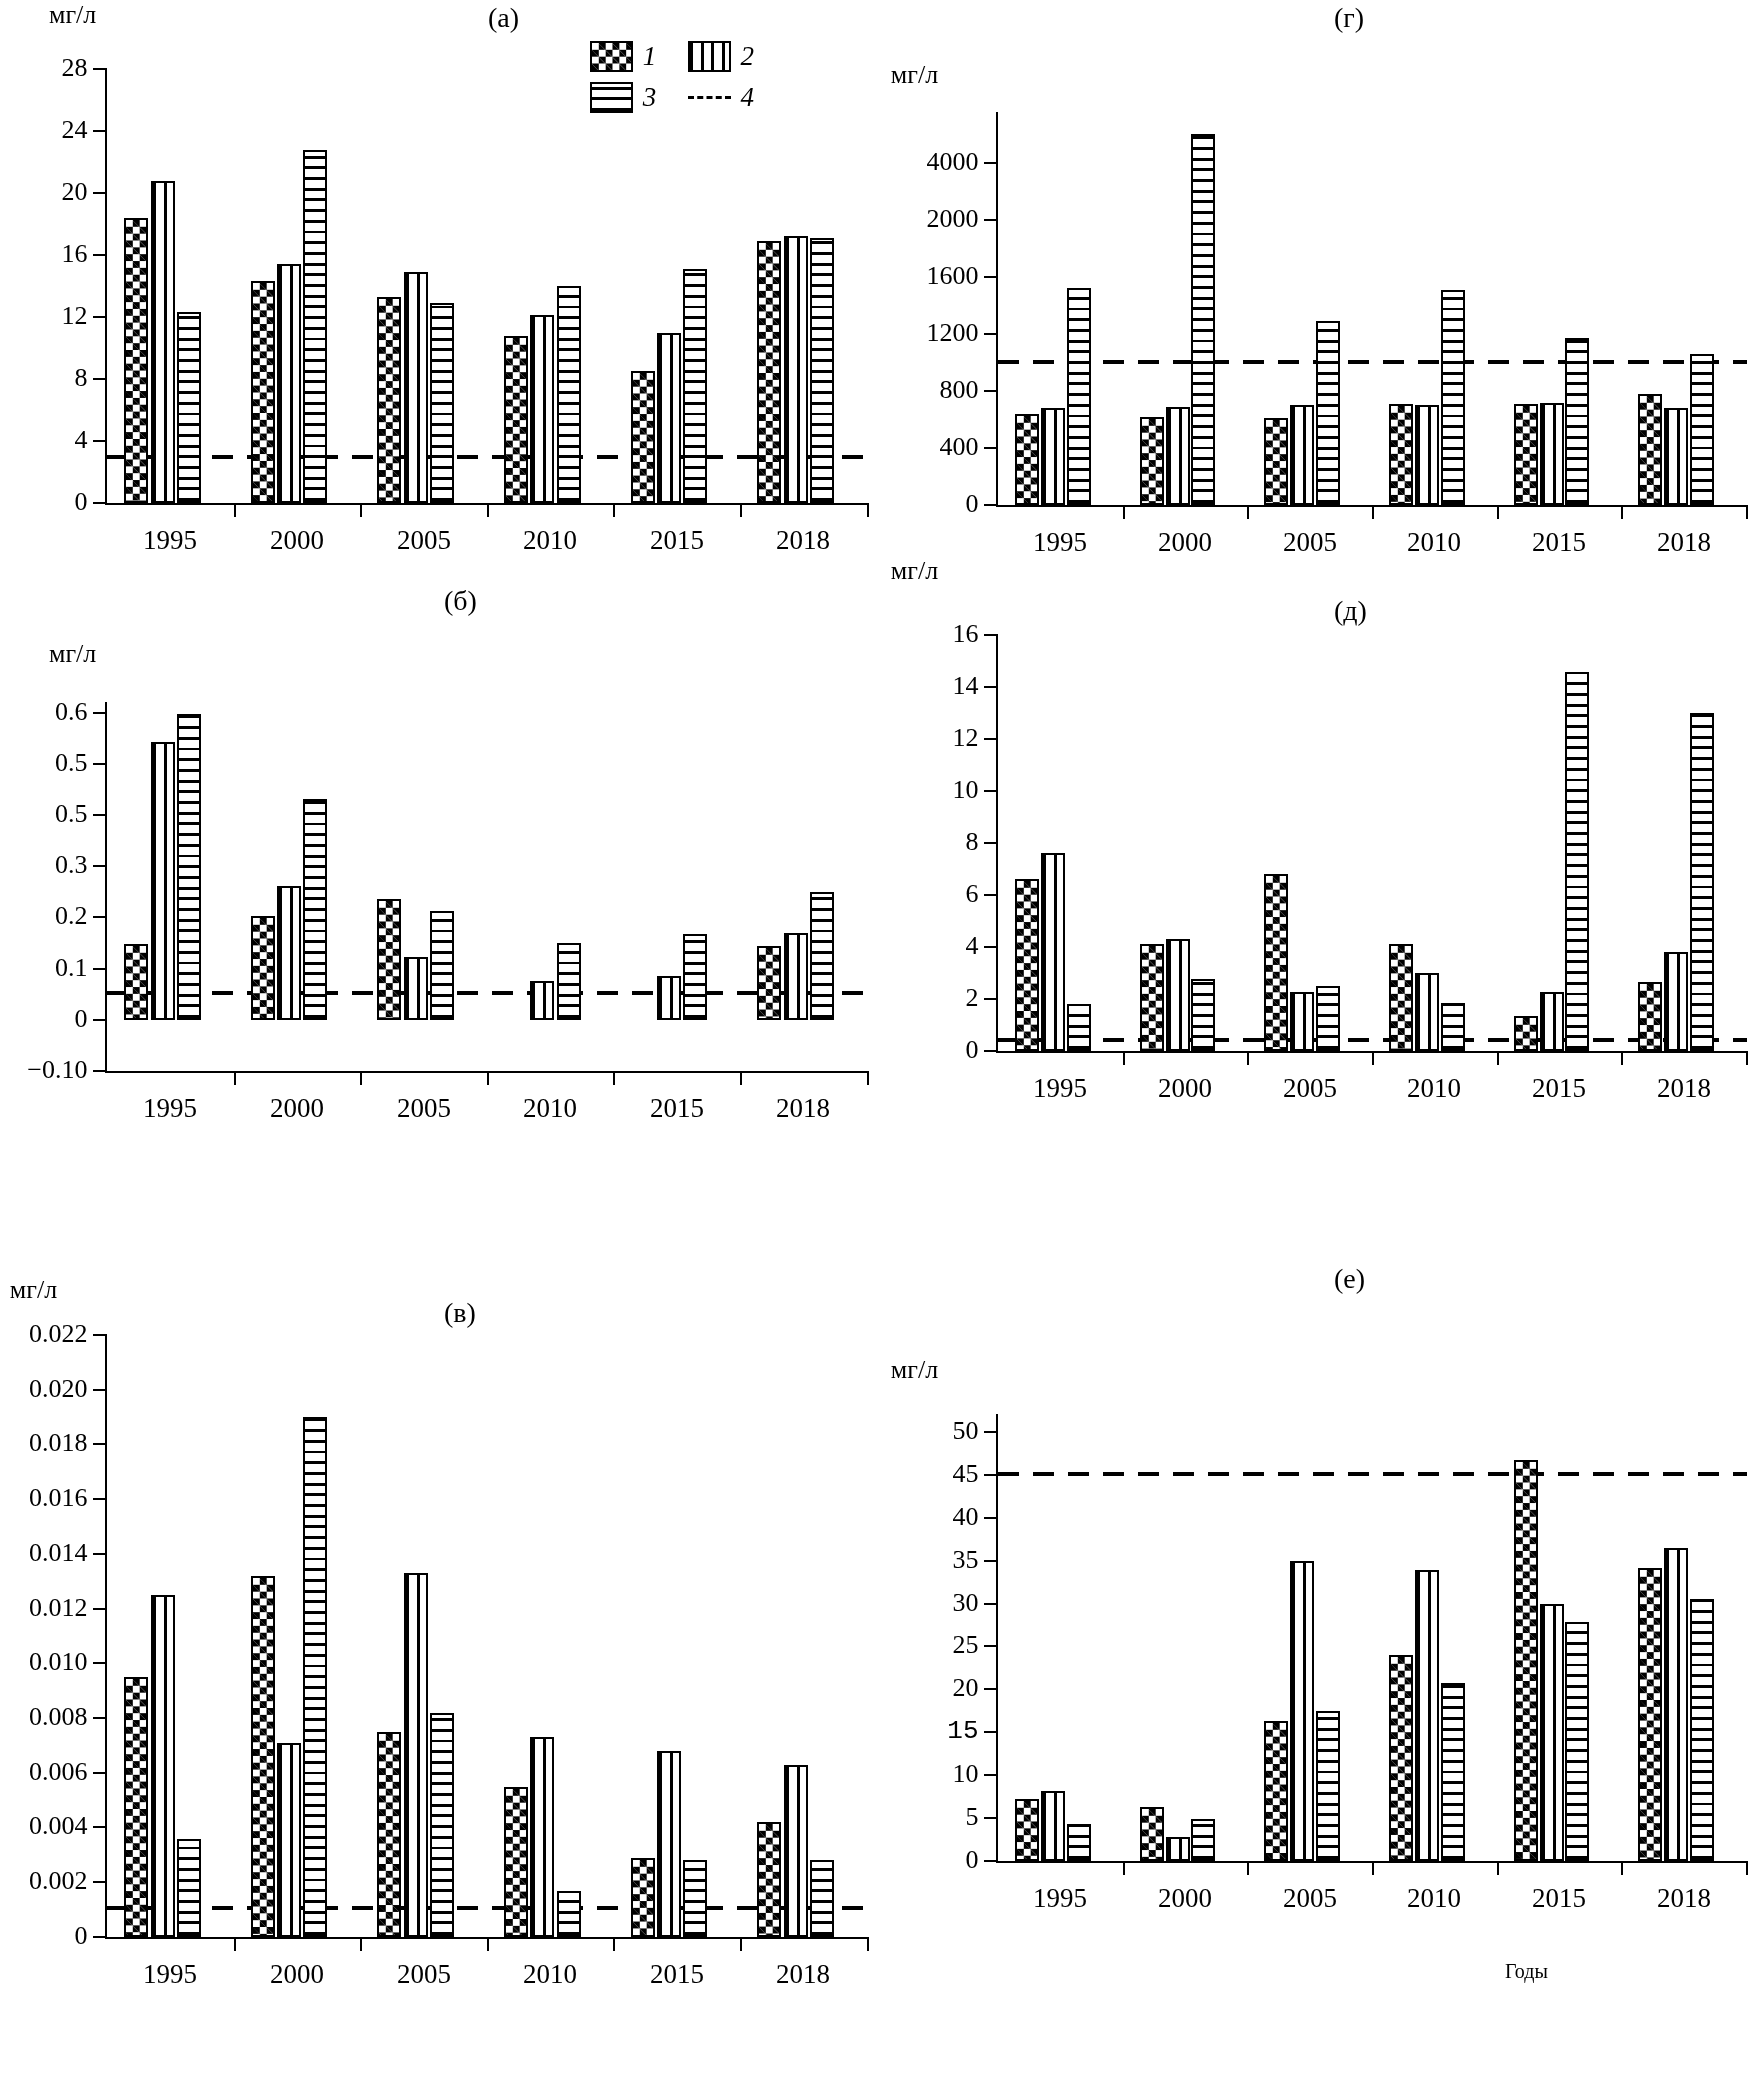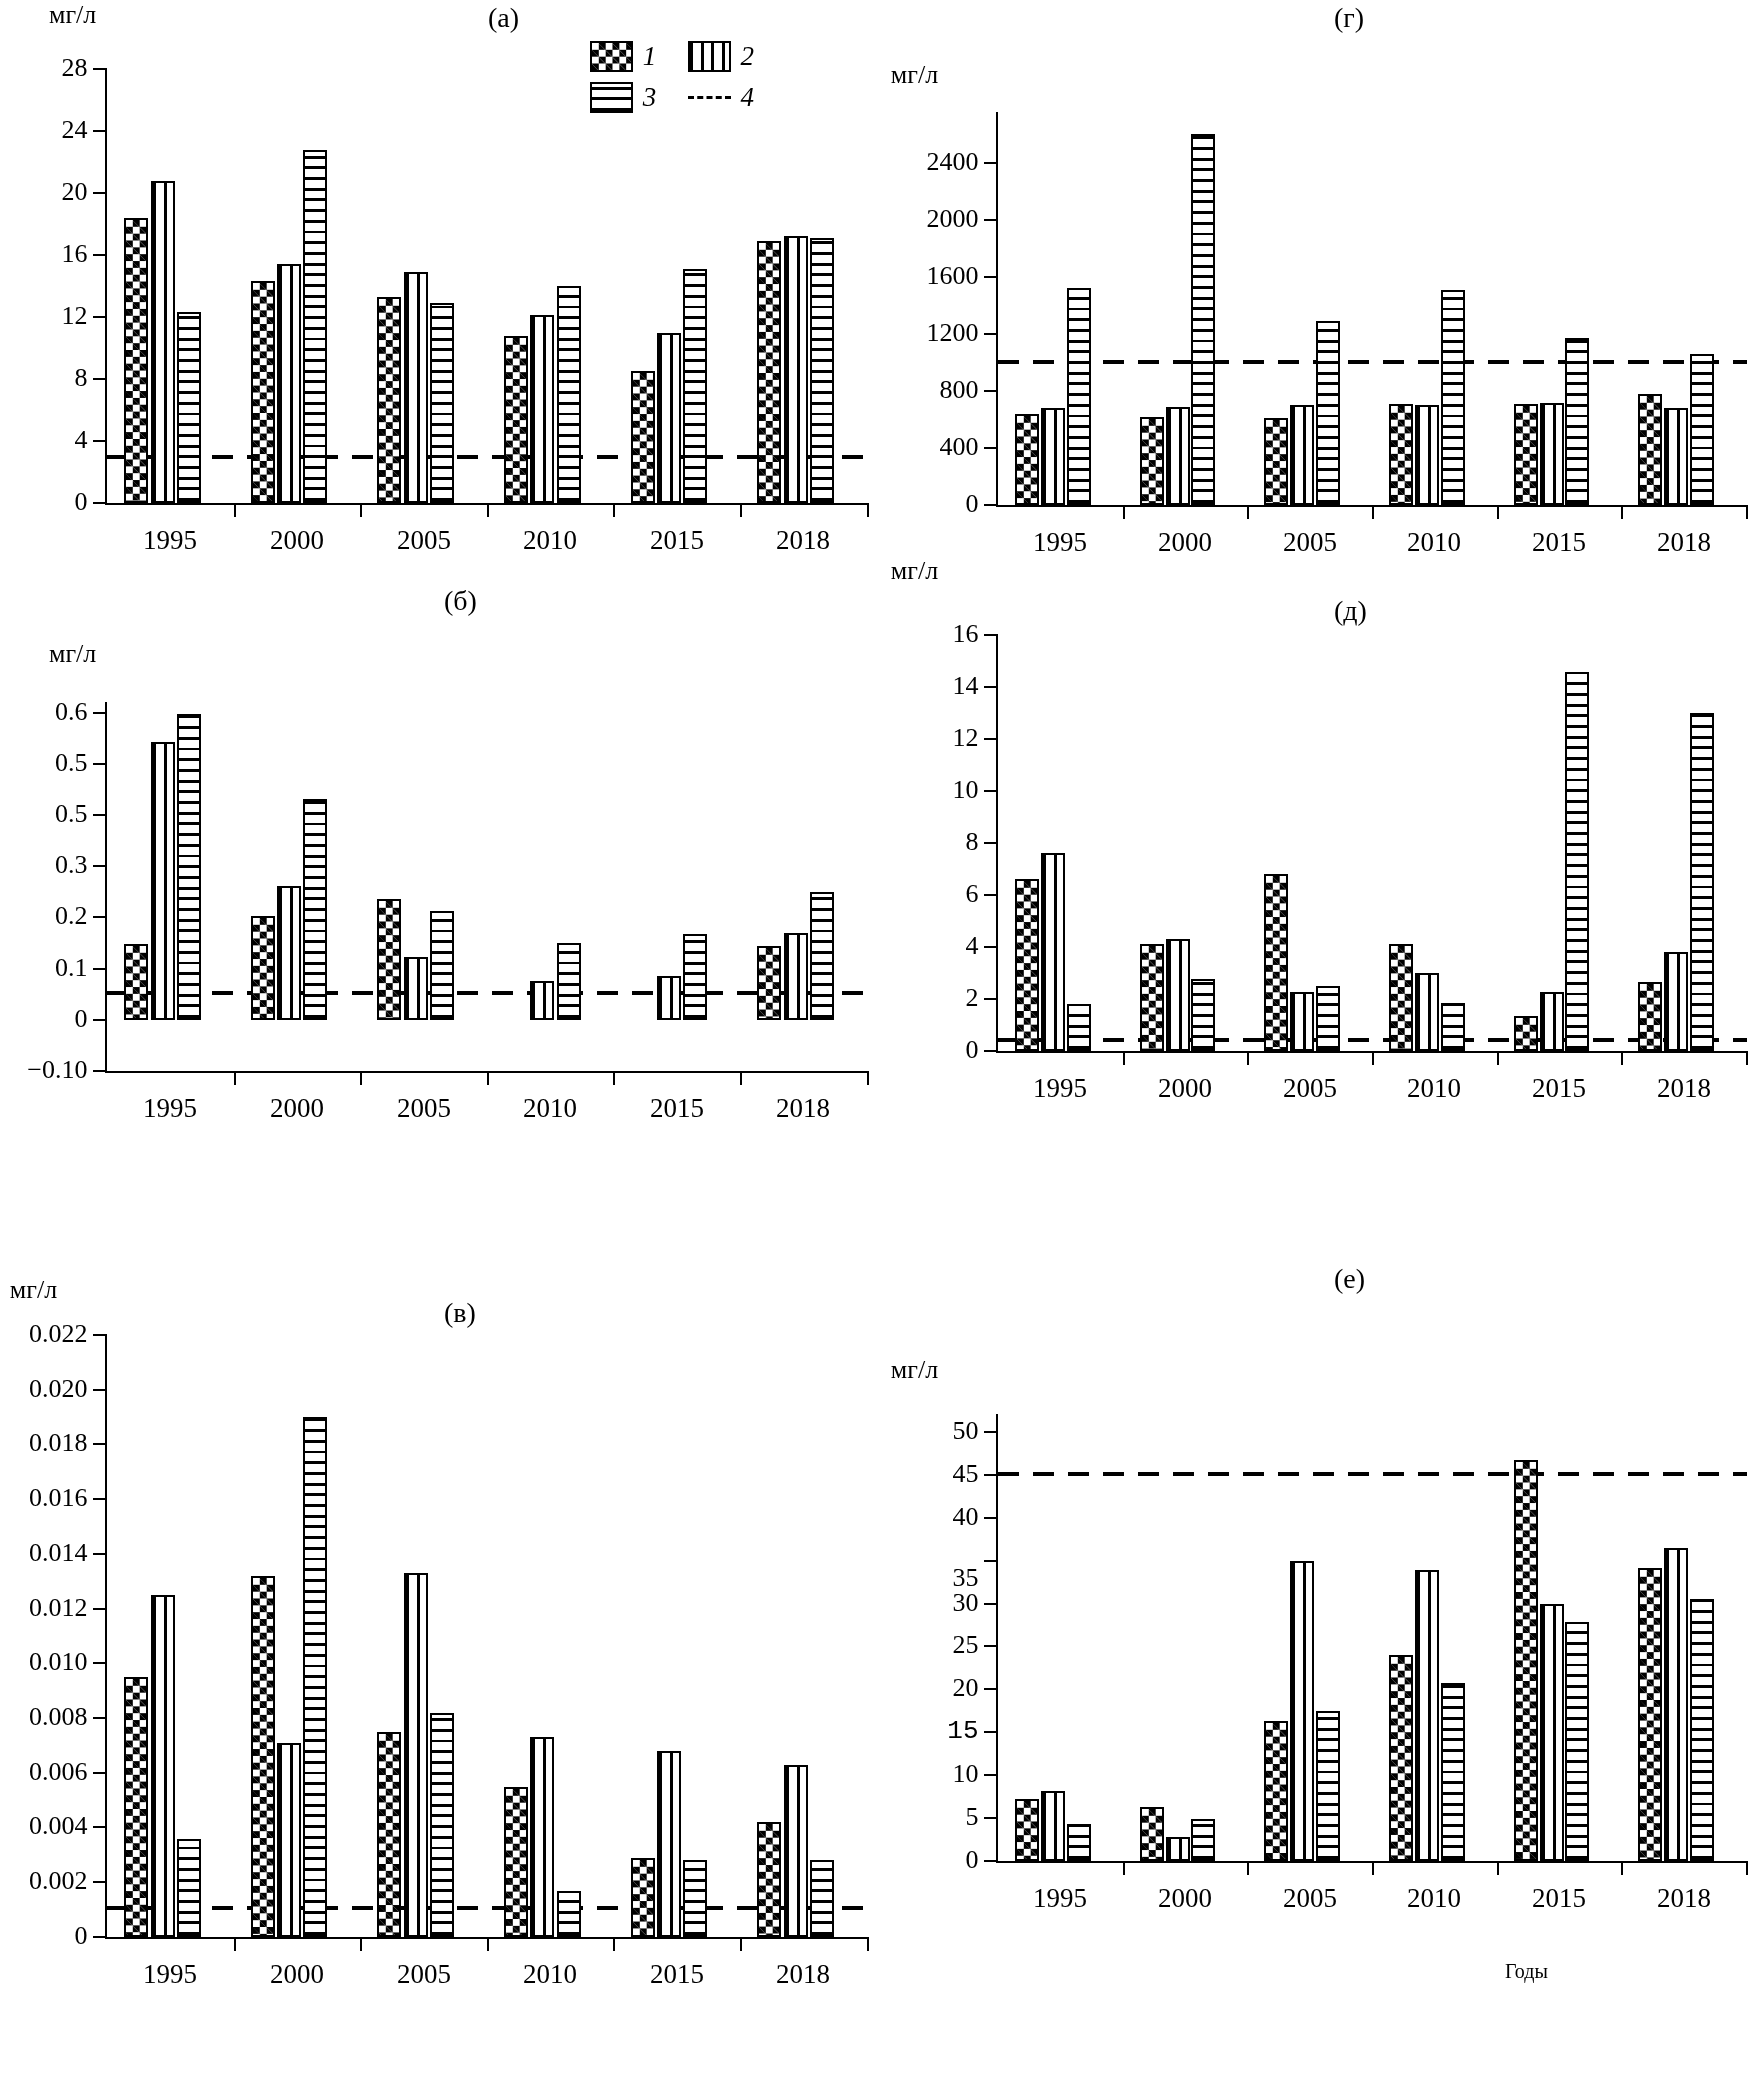--- a/index.html
+++ b/index.html
@@ -227,21 +227,21 @@
         <div class="ticklabel" style="top: 335px;">400</div>
         <div class="tick" style="top: 278px;"></div>
         <div class="ticklabel" style="top: 278px;">800</div>
         <div class="tick" style="top: 221px;"></div>
         <div class="ticklabel" style="top: 221px;">1200</div>
         <div class="tick" style="top: 164px;"></div>
         <div class="ticklabel" style="top: 164px;">1600</div>
         <div class="tick" style="top: 107px;"></div>
         <div class="ticklabel" style="top: 107px;">2000</div>
         <div class="tick" style="top: 50px;"></div>
-        <div class="ticklabel" style="top: 50px;">2400</div>
+        <div class="ticklabel" style="top: 50px;">4000</div>
         <div class="dash" style="top: 248px;"></div>
         <div class="bar p1" style="left: 17px; width: 24px; bottom: 0px; height: 91px;"></div>
         <div class="bar p2" style="left: 43px; width: 24px; bottom: 0px; height: 97px;"></div>
         <div class="bar p3" style="left: 69px; width: 24px; bottom: 0px; height: 217px;"></div>
         <div class="xlabel" style="left: 62px;">1995</div>
         <div class="bar p1" style="left: 142px; width: 24px; bottom: 0px; height: 88px;"></div>
         <div class="bar p2" style="left: 168px; width: 24px; bottom: 0px; height: 98px;"></div>
         <div class="bar p3" style="left: 193px; width: 24px; bottom: 0px; height: 371px;"></div>
         <div class="xtick" style="left: 125px;"></div>
         <div class="xlabel" style="left: 187px;">2000</div>
@@ -337,21 +337,21 @@
         <div class="ticklabel" style="top: 360px;">10</div>
         <div class="tick" style="top: 317px;"></div>
         <div class="ticklabel" style="top: 317px; font-family: Liberation Mono, monospace;">15</div>
         <div class="tick" style="top: 274px;"></div>
         <div class="ticklabel" style="top: 274px;">20</div>
         <div class="tick" style="top: 231px;"></div>
         <div class="ticklabel" style="top: 231px;">25</div>
         <div class="tick" style="top: 189px;"></div>
         <div class="ticklabel" style="top: 189px;">30</div>
         <div class="tick" style="top: 146px;"></div>
-        <div class="ticklabel" style="top: 164px;">35</div>
+        <div class="ticklabel" style="top: 146px;">35</div>
         <div class="tick" style="top: 103px;"></div>
         <div class="ticklabel" style="top: 103px;">40</div>
         <div class="tick" style="top: 60px;"></div>
         <div class="ticklabel" style="top: 60px;">45</div>
         <div class="tick" style="top: 17px;"></div>
         <div class="ticklabel" style="top: 17px;">50</div>
         <div class="dash" style="top: 58px;"></div>
         <div class="bar p1" style="left: 17px; width: 24px; bottom: 0px; height: 62px;"></div>
         <div class="bar p2" style="left: 43px; width: 24px; bottom: 0px; height: 70px;"></div>
         <div class="bar p3" style="left: 69px; width: 24px; bottom: 0px; height: 37px;"></div>

